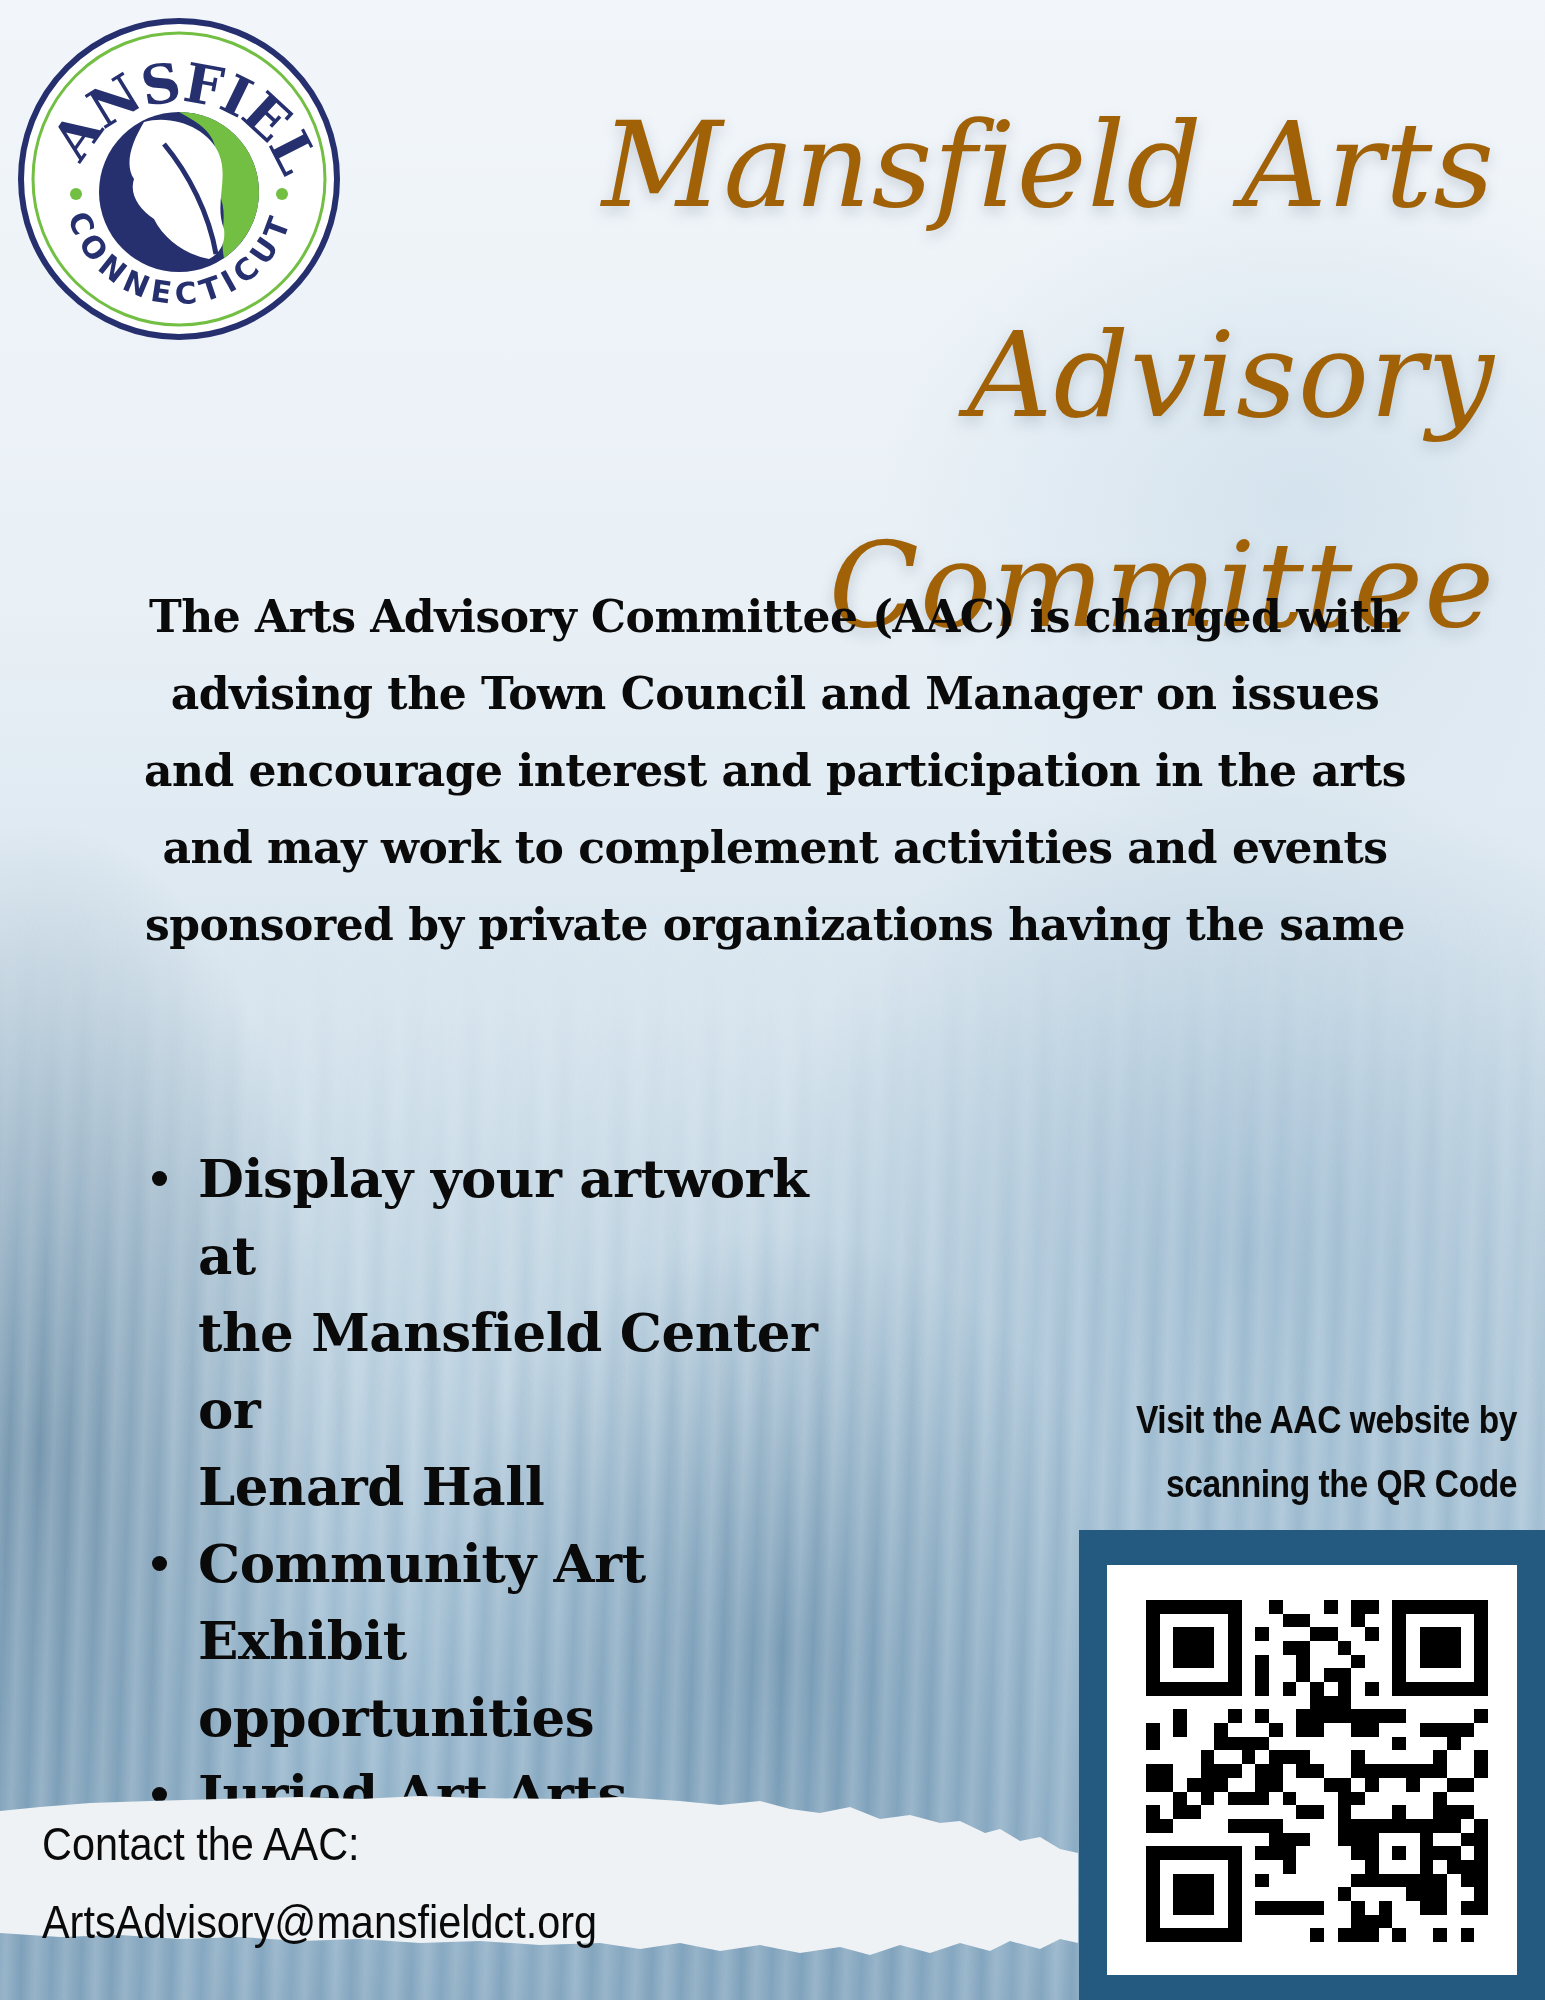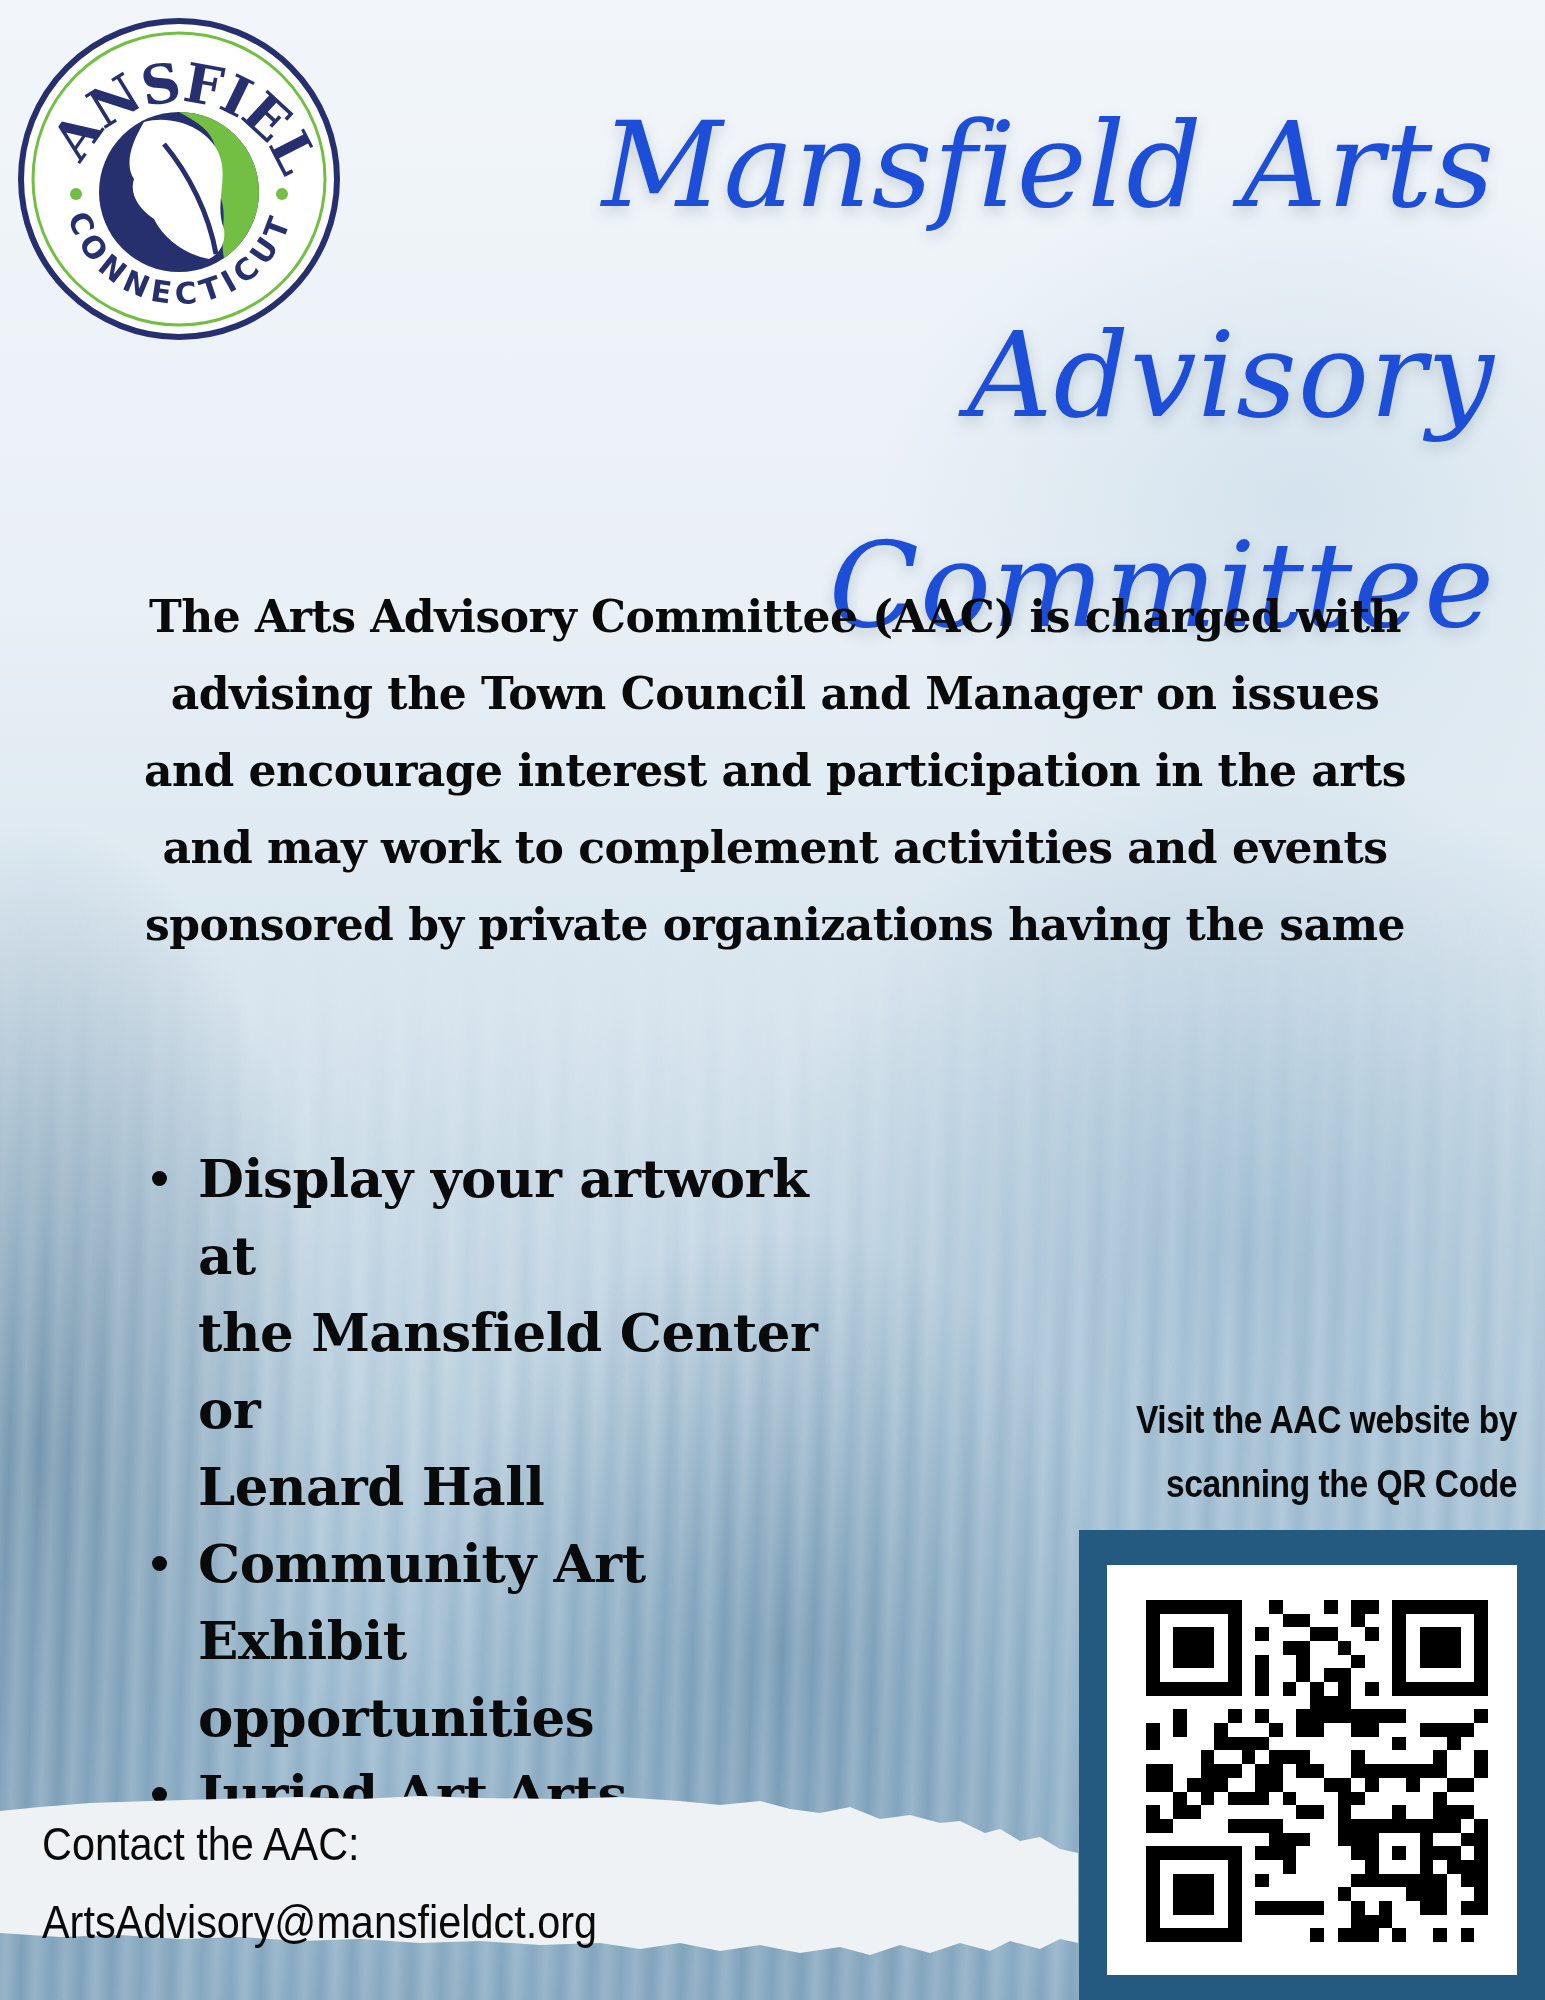--- a/index.html
+++ b/index.html
@@ -32,21 +32,21 @@
   
   .title {
     position: absolute; right: 50px; top: 60px; width: 1150px;
     text-align: right;
     font-family: "DejaVu Serif", serif;
     font-style: italic;
     font-weight: normal;
     font-size: 118px;
     line-height: 210px;
     letter-spacing: 1px;
-    color: #1d4ed8;
+    color: #a16207;
     text-shadow: 0 6px 14px rgba(80,100,120,0.25);
   }
   .title span { display: block; }
 
   
   .intro {
     position: absolute; left: 90px; top: 578px; width: 1370px;
     text-align: center;
     font-family: "DejaVu Serif", serif;
     font-weight: bold;

